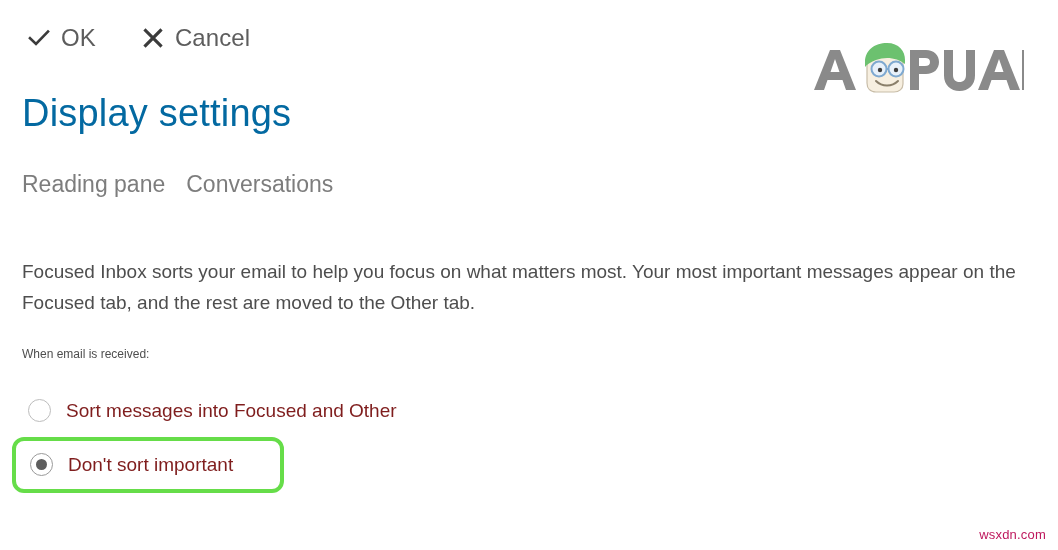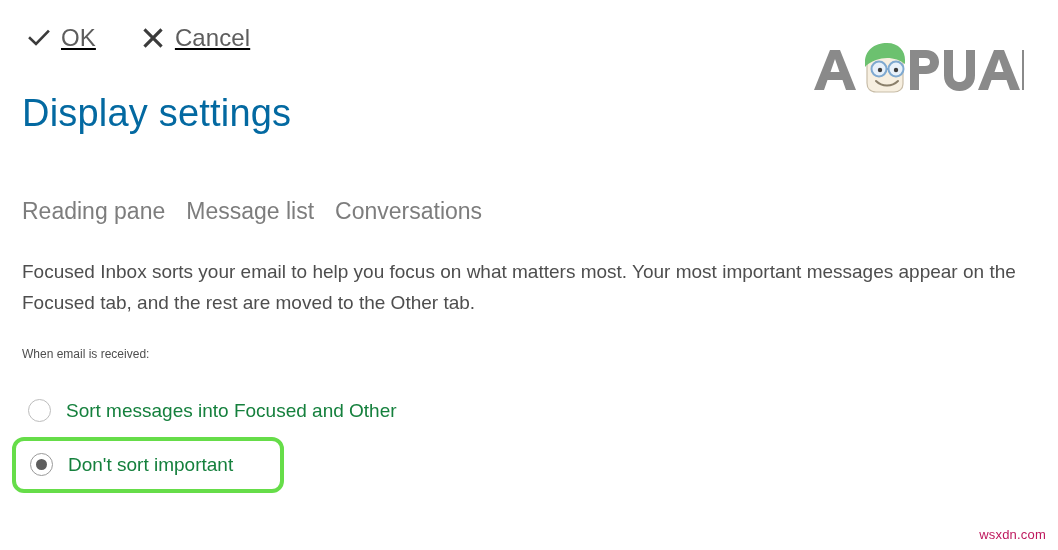--- a/index.html
+++ b/index.html
@@ -25,21 +25,20 @@
     gap: 46px;
   }
   .cmd-button {
     display: flex;
     align-items: center;
     gap: 11px;
     cursor: pointer;
     background: none;
     border: none;
     padding: 0;
-    text-decoration: underline;
   }
   .cmd-icon {
     display: inline-flex;
     align-items: center;
     justify-content: center;
     width: 22px;
     height: 22px;
     color: #3b3b3b;
   }
   .cmd-label {
@@ -57,21 +56,21 @@
     font-size: 38px;
     font-weight: 400;
     color: #0369a1;
     letter-spacing: 0.2px;
     white-space: nowrap;
   }
 
   
   .tab-row {
     position: absolute;
-    top: 198px;
+    top: 171px;
     left: 22px;
     display: flex;
     align-items: baseline;
     gap: 21px;
   }
   .tab {
     font-size: 23px;
     color: #7d7d7d;
     white-space: nowrap;
     cursor: pointer;
@@ -129,21 +128,21 @@
     height: 11px;
     border-radius: 50%;
     background: #5e5e5e;
     display: none;
   }
   .radio.checked { border-color: #9a9a9a; }
   .radio.checked .dot { display: block; }
 
   .option-label {
     font-size: 19px;
-    color: #15803d;
+    color: #7f1d1d;
     white-space: nowrap;
   }
 
   
   .highlight-box {
     position: absolute;
     top: 437px;
     left: 12px;
     width: 272px;
     height: 56px;
@@ -195,21 +194,20 @@
       </svg>
     </span>
     <span class="cmd-label">Cancel</span>
   </button>
 </div>
 
 <div class="page-title">Display settings</div>
 
 <div class="tab-row">
   <div class="tab">Reading pane</div>
-  <div class="tab">Message list</div>
   <div class="tab">Conversations</div>
 </div>
 
 <div class="description">Focused Inbox sorts your email to help you focus on what matters most. Your most important messages appear on the Focused tab, and the rest are moved to the Other tab.</div>
 
 <div class="section-label">When email is received:</div>
 
 <div class="option-row option-one">
   <span class="radio">
     

